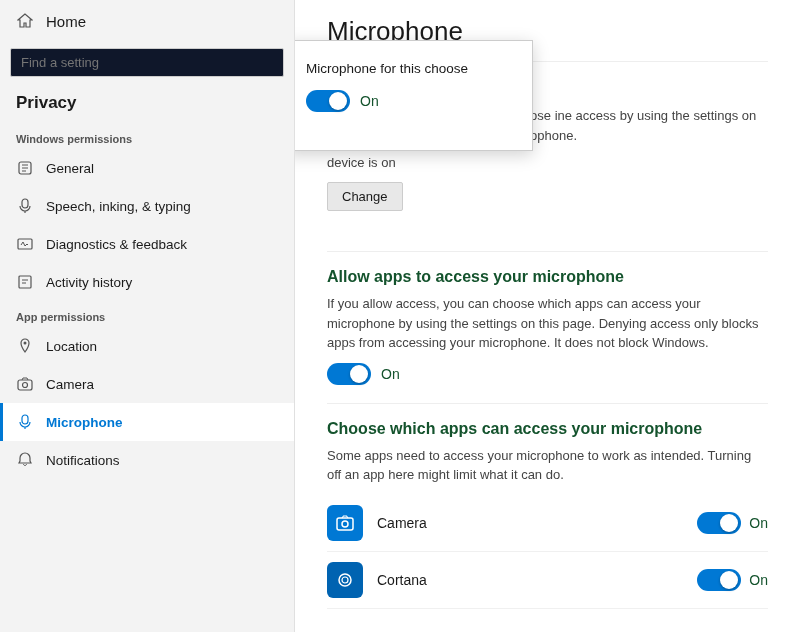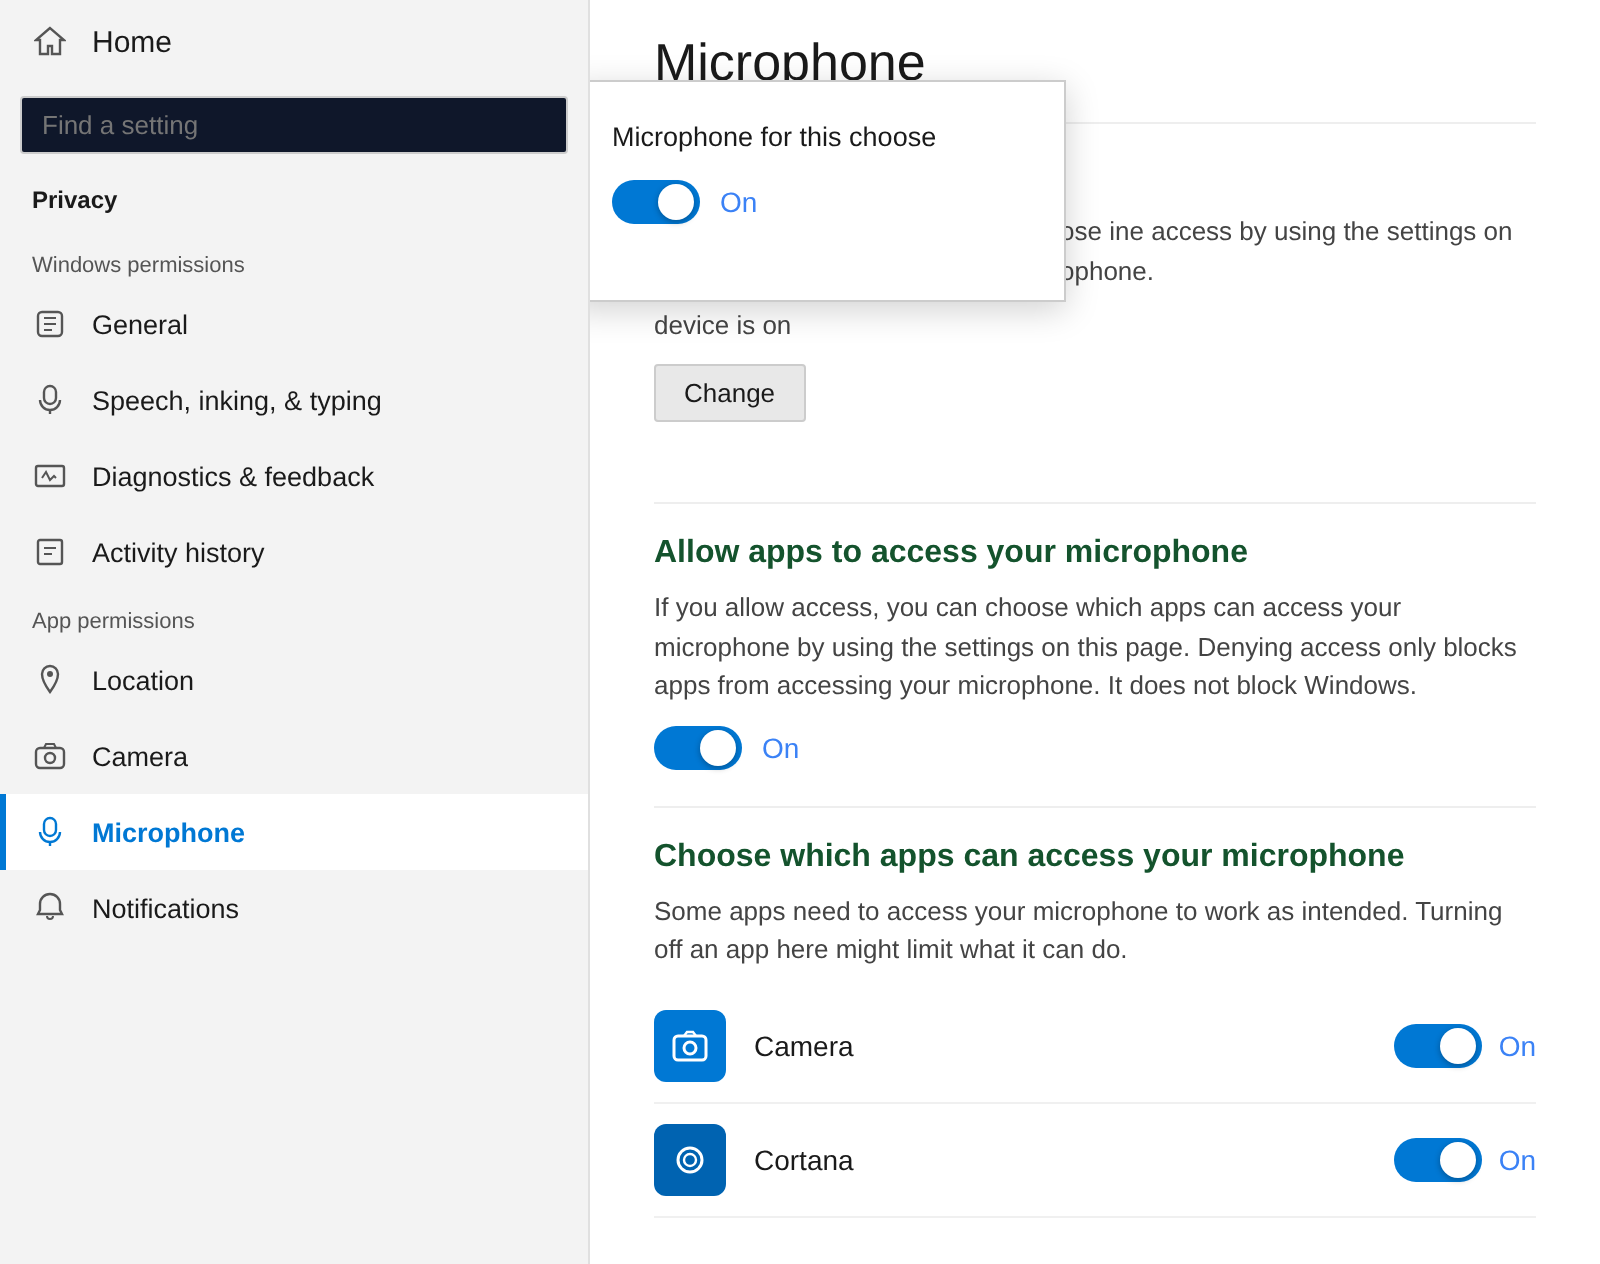--- a/index.html
+++ b/index.html
@@ -43,29 +43,29 @@
       border-radius: 2px;
       background: #0f172a;
       font-size: 13px;
       color: #888;
       width: calc(100% - 20px);
       outline: none;
     }
 
     .sidebar-section-label {
       font-size: 11px;
-      font-weight: 400;
+      font-weight: 700;
       color: #555;
       padding: 10px 16px 4px 16px;
       text-transform: none;
       letter-spacing: 0;
     }
 
     .privacy-label {
-      font-size: 12px;
+      font-size: 17px;
       font-weight: 700;
       color: #1a1a1a;
       padding: 6px 16px 10px 16px;
     }
 
     .sidebar-item {
       display: flex;
       align-items: center;
       gap: 12px;
       padding: 10px 16px;
@@ -172,21 +172,21 @@
       height: 18px;
       border-radius: 50%;
       background: #fff;
       position: absolute;
       transition: left 0.2s;
       box-shadow: 0 1px 3px rgba(0,0,0,0.3);
     }
     .toggle.on .toggle-knob { left: 23px; }
     .toggle-label {
       font-size: 14px;
-      color: #3b82f6;
+      color: #14532d;
     }
 
     
     .app-item {
       display: flex;
       align-items: center;
       padding: 10px 0;
       border-bottom: 1px solid #f0f0f0;
     }
     .app-icon {

